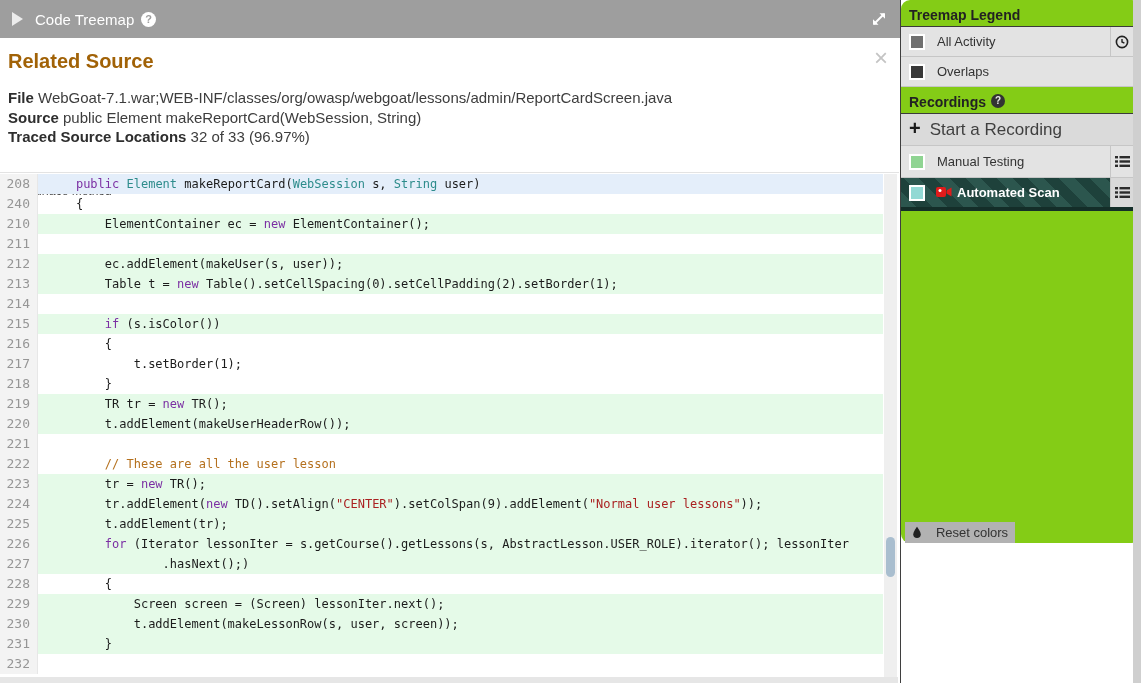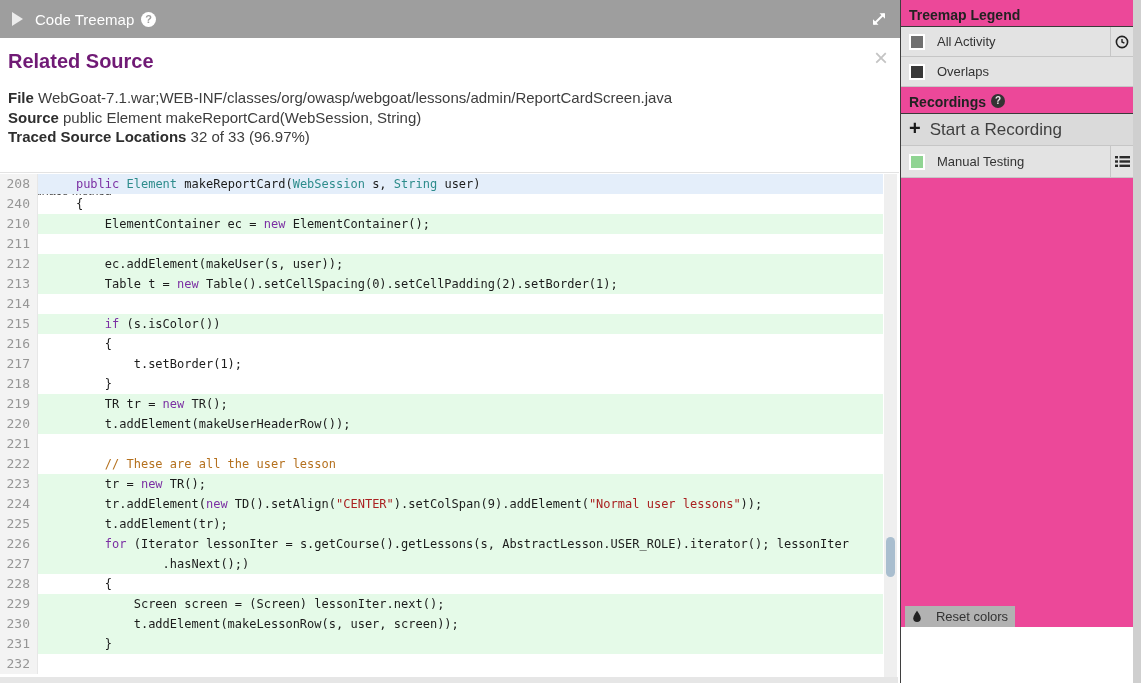--- a/index.html
+++ b/index.html
@@ -11,21 +11,21 @@
   .left { position:absolute; left:0; top:0; width:901px; height:683px;
           background:#fff; border-right:1px solid #3f3f3f; }
   .topbar { height:38px; background:#9e9e9e; display:flex; align-items:center; position:relative; }
   .collapse-tri { width:0; height:0; border-left:11px solid #ececec;
                   border-top:7px solid transparent; border-bottom:7px solid transparent; margin-left:12px; }
   .topbar-title { color:#fff; font-size:15px; margin-left:12px; }
   .help-light { width:15px; height:15px; border-radius:50%; background:#fff; color:#9e9e9e;
                 font-weight:bold; font-size:11px; text-align:center; line-height:15px; margin-left:7px; }
   .expand-btn { position:absolute; right:13px; top:11px; width:16px; height:16px; }
 
-  .panel-title { position:absolute; left:8px; top:50px; font-size:20px; font-weight:bold; color:#701a75; }
+  .panel-title { position:absolute; left:8px; top:50px; font-size:20px; font-weight:bold; color:#a16207; }
   .close-x { position:absolute; right:12px; top:46px; font-size:24px; color:#c4c4c4; line-height:24px; cursor:default; }
   .info { position:absolute; left:8px; top:88px; font-size:15px; color:#3d3d3d; line-height:19.5px; }
   .info b { color:#2e2e2e; }
   .surface { position:absolute; left:7px; top:151px; font-size:12px; color:#4a4a4a;
              display:flex; align-items:center; gap:5px;margin-top:33px; }
   .divider { position:absolute; left:0; top:172px; width:899px; border-top:1px solid #e3e3e3; }
 
   
   .code { position:absolute; left:0; top:174px; width:898px; height:509px; overflow:hidden;
           font-family:"DejaVu Sans Mono",monospace; font-size:12px; }
@@ -34,21 +34,21 @@
          font-size:13px; border-right:1px solid #e7e7e7; }
   .txt { width:845px; padding-left:9px; white-space:pre; color:#1c1c1c; }
   .hb { background:#e4eefa; }
   .hg { background:#e6faE8; background:#e5fae8; }
   .k { color:#7b2fa3; } .t { color:#2e8c8c; } .s { color:#aa2121; } .c { color:#b5711f; }
   .vtrack { position:absolute; left:884px; top:174px; width:13px; height:503px; background:#efefef; }
   .vthumb { position:absolute; left:2px; top:363px; width:9px; height:40px; background:#a9becf; border-radius:5px; }
   .bottomstrip { position:absolute; left:0; bottom:0; width:898px; height:6px; background:#e6e6e6; }
 
   
-  .sidebar { position:absolute; left:901px; top:0; width:240px; height:627px; background:#ec4899; }
+  .sidebar { position:absolute; left:901px; top:0; width:240px; height:543px; background:#84cc16;border-radius:9px; }
   .sb-gutter { position:absolute; right:0; top:0; width:8px; height:683px; background:#cfcfcf; }
   .sb-h { width:232px; height:27px; padding:7px 0 0 8px; font-size:14px; font-weight:bold; color:#222;
           border-bottom:1px solid #3a3a3a; display:flex; align-items:flex-start; gap:5px; }
   .sb-row { width:232px; height:30px; display:flex; align-items:center;
             border-bottom:1px solid #c6c6c6; background:#e3e3e3; }
   .swatch { width:16px; height:16px; border:2px solid #fff; margin-left:8px; flex:none; }
   .sb-label { margin-left:12px; font-size:13px; color:#333; }
   .icon-cell { margin-left:auto; width:23px; height:100%; border-left:1px solid #c6c6c6;
                display:flex; align-items:center; justify-content:center; background:#e3e3e3; }
   .help-dark { width:14px; height:14px; border-radius:50%; background:#333; color:#e6e6e6;
@@ -258,20 +258,41 @@
           <rect x="0" y="1" width="3" height="2.4" fill="#2b2b2b"></rect>
             <rect x="4.5" y="1" width="10.5" height="2.4" fill="#2b2b2b"></rect>
           <rect x="0" y="5.3" width="3" height="2.4" fill="#2b2b2b"></rect>
             <rect x="4.5" y="5.3" width="10.5" height="2.4" fill="#2b2b2b"></rect>
           <rect x="0" y="9.6" width="3" height="2.4" fill="#2b2b2b"></rect>
             <rect x="4.5" y="9.6" width="10.5" height="2.4" fill="#2b2b2b"></rect>
         </svg>
       </span>
     </div>
 
+    <div class="rec-row selected">
+      <span class="swatch" style="background: rgb(146, 217, 212);"></span>
+      <span class="cam">
+        <svg width="16" height="12" viewBox="0 0 16 12">
+          <rect x="0" y="1" width="10" height="10" rx="2" fill="#e01b1b"></rect>
+          <path d="M10.5 4.5 L15.5 1.5 L15.5 10.5 L10.5 7.5 Z" fill="#e01b1b"></path>
+          <circle cx="4" cy="4.5" r="1.5" fill="#fff"></circle>
+        </svg>
+      </span>
+      <span class="sb-label">Automated Scan</span>
+      <span class="icon-cell">
+        <svg width="15" height="13" viewBox="0 0 15 13">
+          <rect x="0" y="1" width="3" height="2.4" fill="#2b2b2b"></rect>
+            <rect x="4.5" y="1" width="10.5" height="2.4" fill="#2b2b2b"></rect>
+          <rect x="0" y="5.3" width="3" height="2.4" fill="#2b2b2b"></rect>
+            <rect x="4.5" y="5.3" width="10.5" height="2.4" fill="#2b2b2b"></rect>
+          <rect x="0" y="9.6" width="3" height="2.4" fill="#2b2b2b"></rect>
+            <rect x="4.5" y="9.6" width="10.5" height="2.4" fill="#2b2b2b"></rect>
+        </svg>
+      </span>
+    </div>
 
     <div class="reset-btn">
       <svg width="10" height="13" viewBox="0 0 12 15">
         <path d="M6 0.5 C6 0.5 1.5 6.5 1.5 9.5 a4.5 4.5 0 0 0 9 0 C10.5 6.5 6 0.5 6 0.5 Z" fill="#222"></path>
       </svg>
       <span>Reset colors</span>
     </div>
   </div>
 </div>
 

